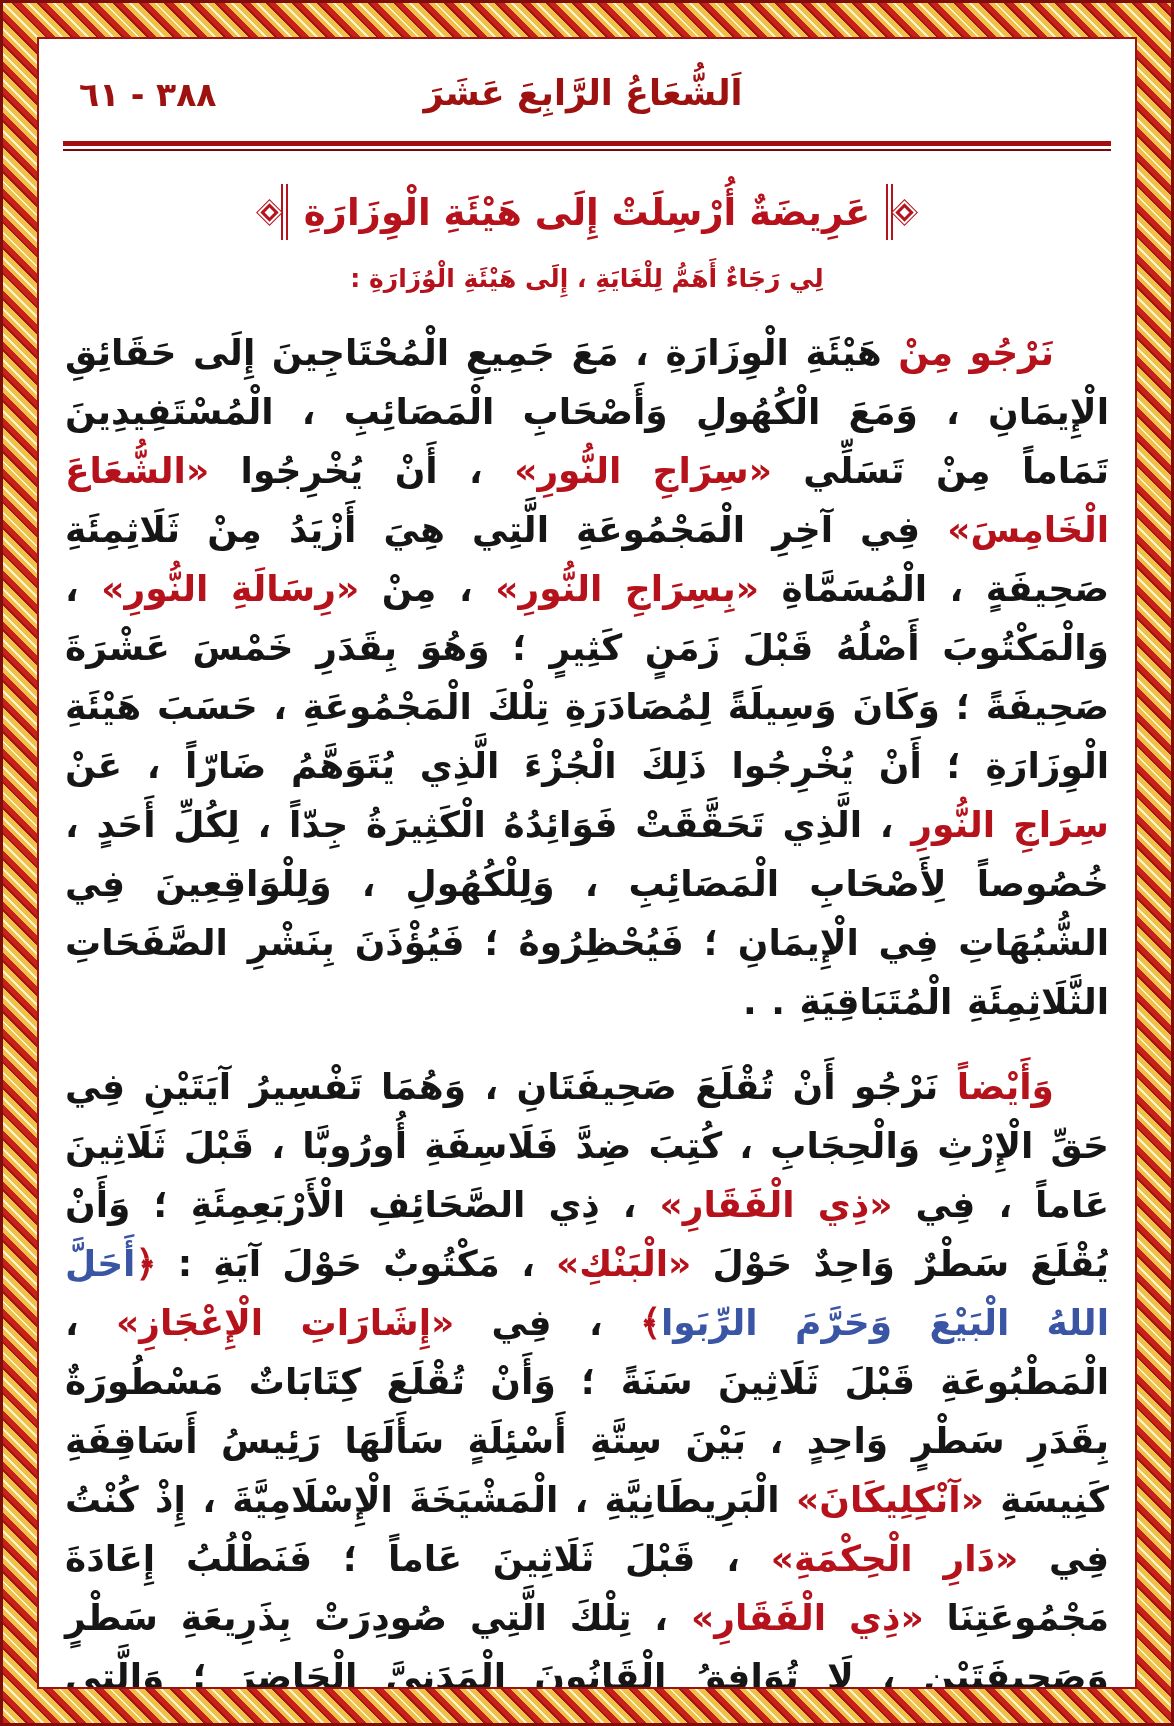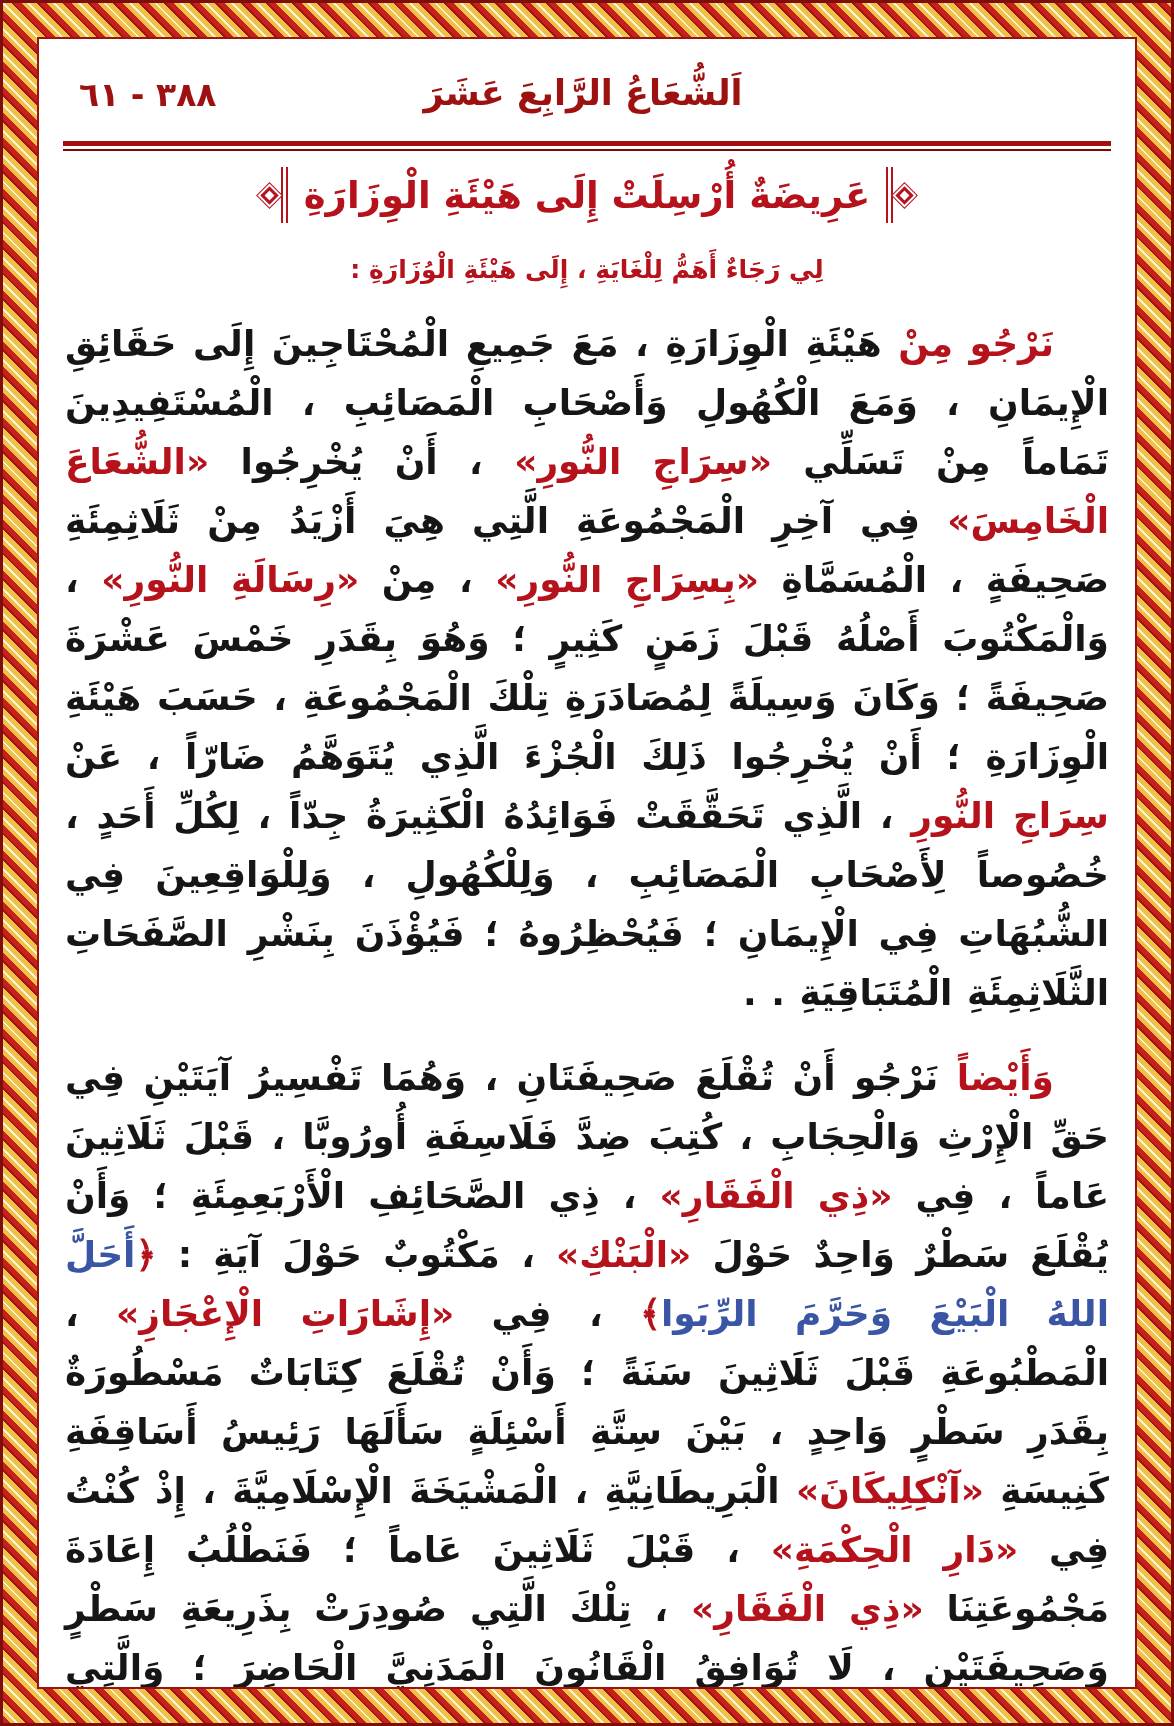--- a/index.html
+++ b/index.html
@@ -58,21 +58,21 @@
     font-weight:bold;
     color:var(--maroon);
     direction:rtl;
     text-align:center;
   }
   .rule{margin:6px 2px 0 2px;}
   .rule-thick{height:5px;background:#A40E0E;}
   .rule-thin{height:2px;background:#7A0A0A;margin-top:3px;}
   
   .heading{
-    margin-top:16px;
+    margin-top:33px;
     display:flex;
     align-items:center;
     justify-content:center;
     gap:16px;
     color:var(--red);
   }
   .heading-text{
     font-size:37px;
     font-weight:bold;
     color:var(--red);
@@ -84,21 +84,21 @@
     border-left:2.5px solid var(--red);
   }
   .orn-flower{
     width:13px;height:13px;
     background:#fff;
     border:3px solid var(--red);
     transform:rotate(45deg);
     box-shadow:0 0 0 2px #fff, 0 0 0 3px var(--red);
   }
   .subheading{
-    margin-top:32px;
+    margin-top:24px;
     text-align:center;
     font-size:25px;
     font-weight:bold;
     color:var(--red);
   }
   
   .body{
     margin-top:30px;
     padding:0 4px;
   }

